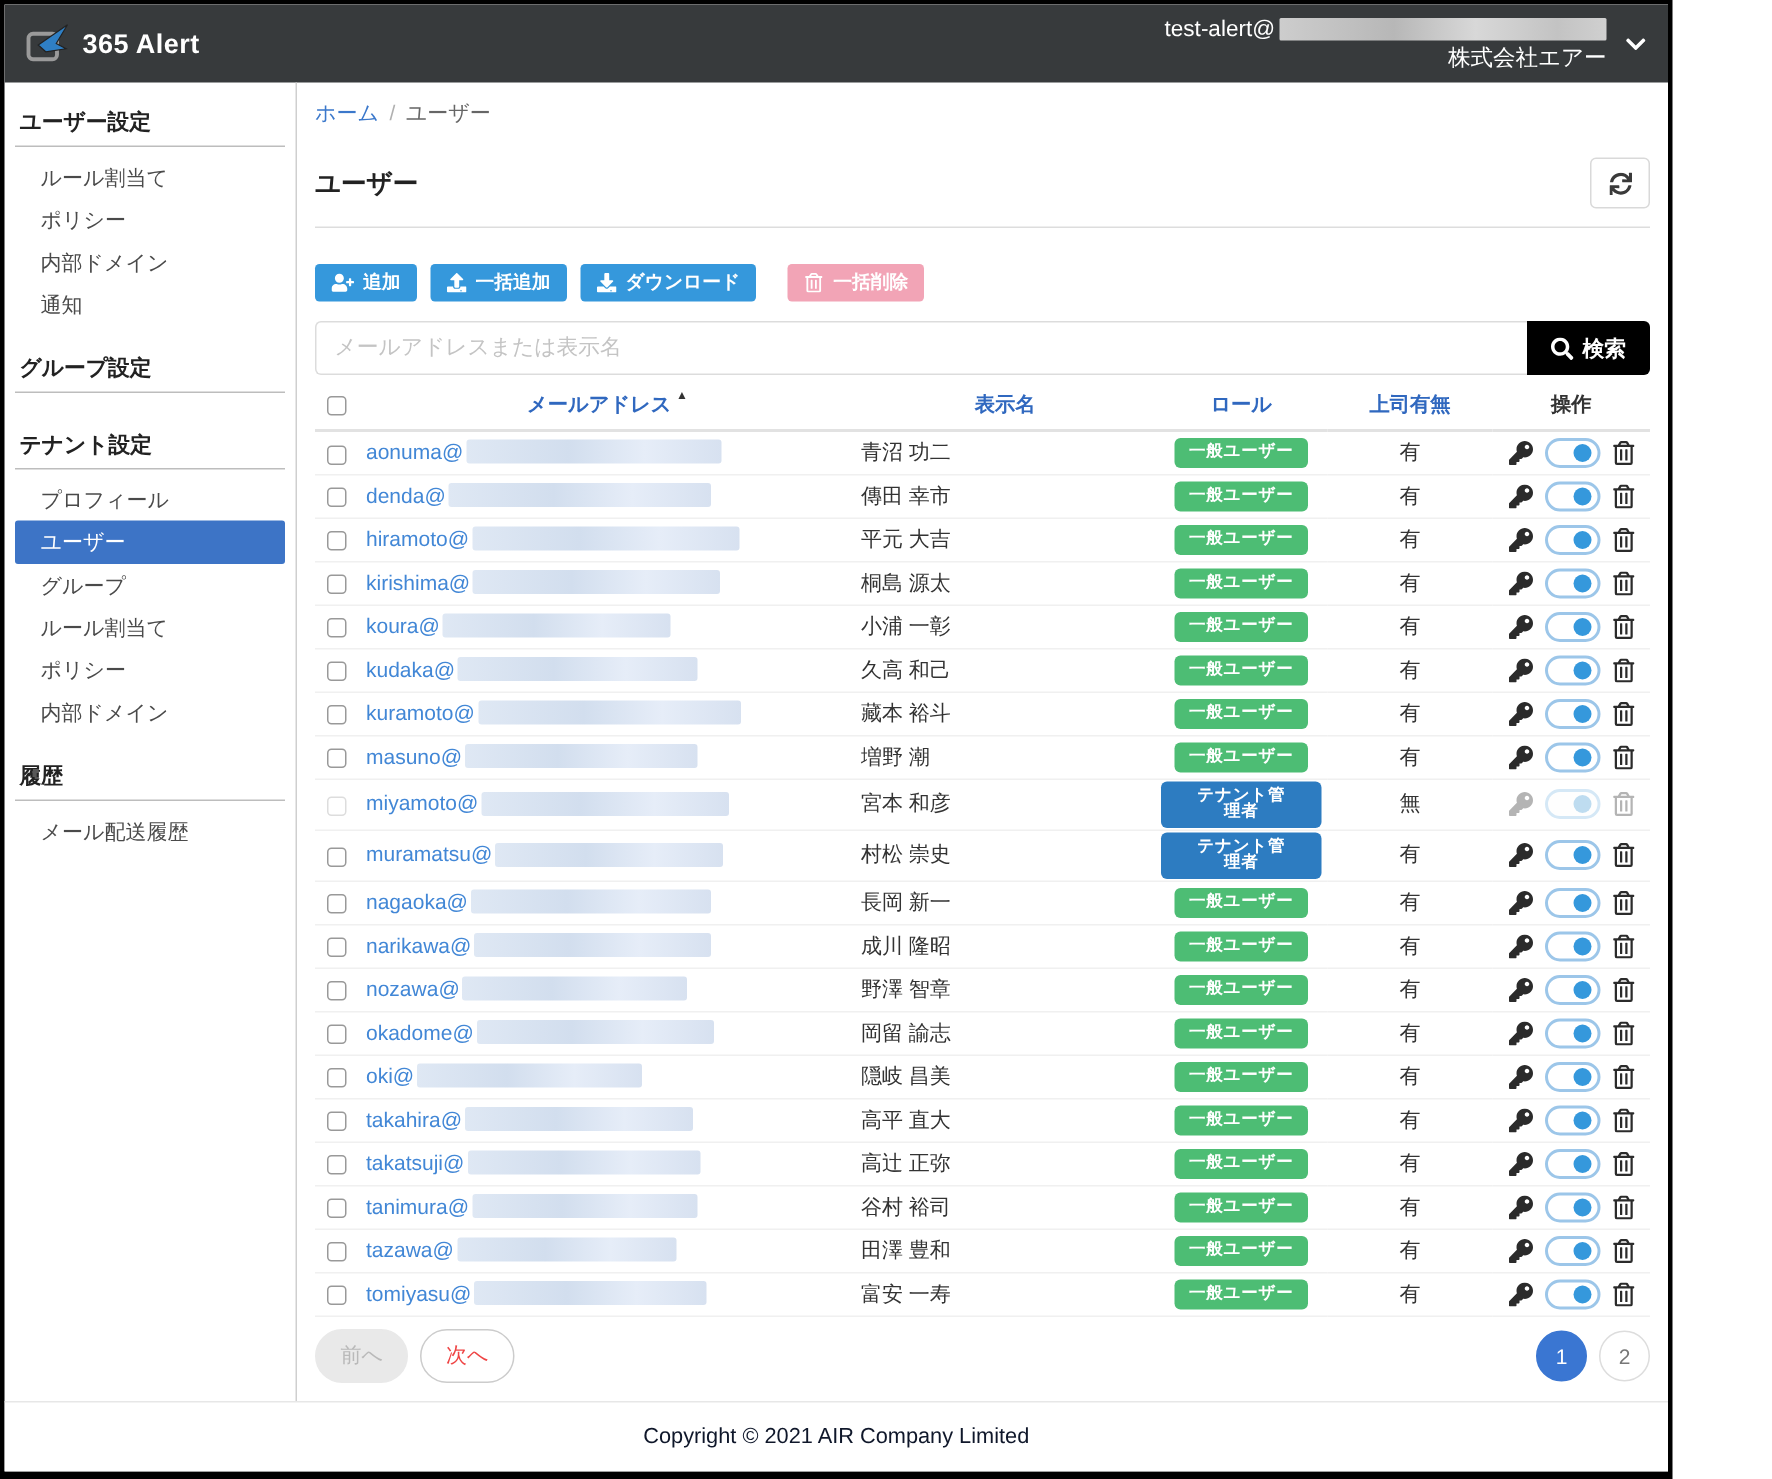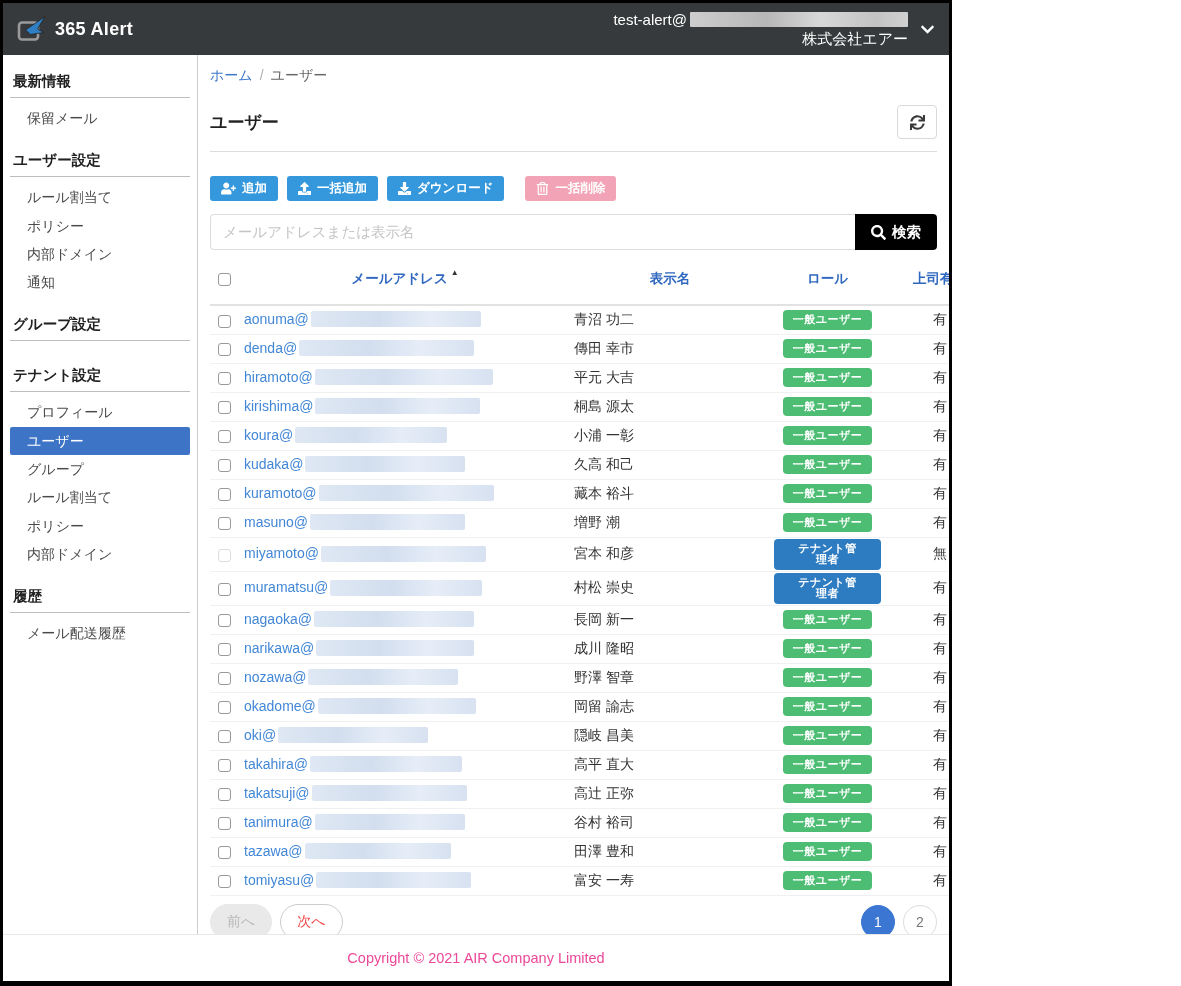--- a/index.html
+++ b/index.html
@@ -1,18 +1,18 @@
 <!DOCTYPE html>
 <html><head>
 <meta charset="utf-8">
 <style>
   * { box-sizing: border-box; }
   html,body { margin:0; padding:0; background:#fff; }
   .frame {
-    width:952px; height:986px;
+    width:1115px; height:986px;
     border:3px solid #000; border-bottom-width:5px;
     display:flex; flex-direction:column;
     font-family:"Liberation Sans", sans-serif;
     background:#fff; overflow:hidden;
   }
   
   .topbar { height:52px; flex:0 0 auto; background:#373a3c; color:#fff;
     display:flex; align-items:center; padding:0 14px; }
   .brand { display:flex; align-items:center; gap:8px; }
   .brand-title { font-size:18px; font-weight:bold; letter-spacing:.3px; }
@@ -95,21 +95,21 @@
   .pill.disabled { background:#e9e9e9; color:#b9b9b9; border-color:#e9e9e9; cursor:default; }
   .pill + .pill { margin-left:8px; }
   .page-circles { margin-left:auto; display:flex; gap:8px; }
   .pcircle { width:34px; height:34px; border-radius:50%; display:flex; align-items:center;
     justify-content:center; font-size:14px; border:1px solid #ddd; color:#777; background:#fff;
     cursor:pointer; font-family:inherit; }
   .pcircle.active { background:#3a76d2; border-color:#3a76d2; color:#fff; }
   .count-line { margin-top:12px; font-size:14.5px; color:#333; padding-bottom:10px; }
   
   .footer { flex:0 0 auto; height:47px; border-top:1px solid #e7e7e7; background:#fff;
-    display:flex; align-items:center; justify-content:center; font-size:14.5px; color:#ec4899; }
+    display:flex; align-items:center; justify-content:center; font-size:14.5px; color:#0f172a; }
 </style>
 </head>
 <body>
 
 <div class="frame">
 
   <header class="topbar">
     <div class="brand">
       <span style="display:inline-flex;">
         <svg width="30" height="28" viewBox="0 0 30 28">
@@ -130,26 +130,20 @@
       <span class="chev">
         <svg width="15" height="15" viewBox="0 0 448 512" fill="currentColor">
             <path d="M207.029 381.476L12.686 187.132c-9.373-9.373-9.373-24.569 0-33.941l22.667-22.667c9.357-9.357 24.522-9.375 33.901-.04L224 284.505l154.745-154.021c9.379-9.335 24.544-9.317 33.901.04l22.667 22.667c9.373 9.373 9.373 24.569 0 33.941L240.971 381.476c-9.373 9.372-24.569 9.372-33.942 0z"></path>
           </svg>
       </span>
     </div>
   </header>
 
   <div class="body-row">
     <nav class="sidebar">
-  <div class="side-section">
-    <div class="side-section-title">最新情報</div>
-    <div class="side-items">
-            <div class="side-item">保留メール</div>
-          </div>
-  </div>
 
   <div class="side-section">
     <div class="side-section-title">ユーザー設定</div>
     <div class="side-items">
             <div class="side-item">ルール割当て</div>
             <div class="side-item">ポリシー</div>
             <div class="side-item">内部ドメイン</div>
             <div class="side-item">通知</div>
           </div>
   </div>

